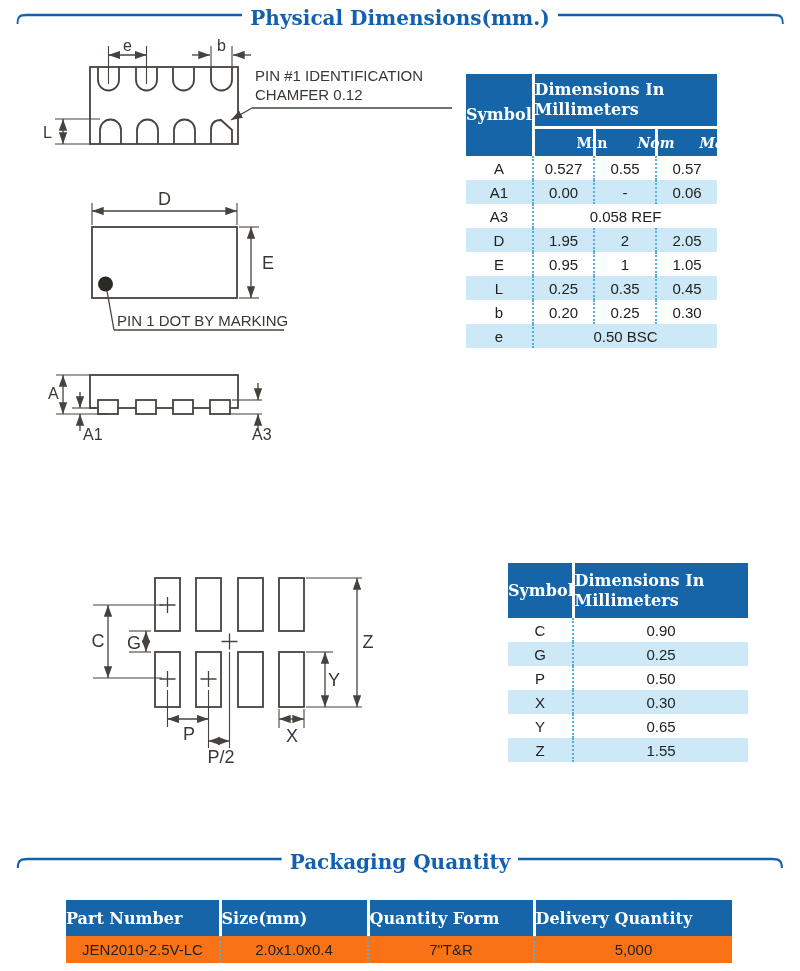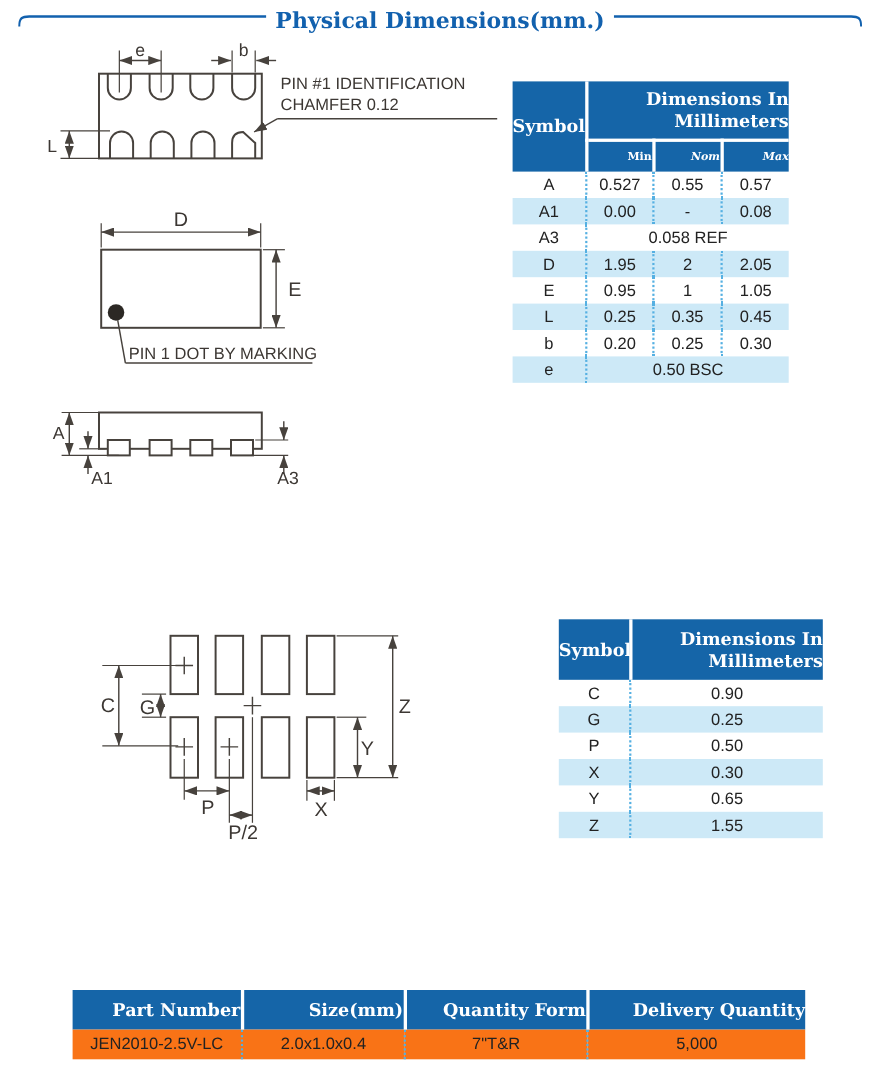--- a/index.html
+++ b/index.html
@@ -9,30 +9,30 @@
   
   .sec-head{position:absolute;left:0;right:0;display:flex;align-items:center;
             padding:0 16px;gap:8px;height:28px;}
   .sec-head svg{flex:1;height:13px;display:block;}
   .sec-title{color:#1261ae;font-family:"DejaVu Serif",serif;font-weight:bold;
              font-size:20px;white-space:nowrap;line-height:28px;}
 
   
   table{border-collapse:collapse;table-layout:fixed;position:absolute;}
   th{background:#1565a8;color:#ffffff;font-family:"DejaVu Serif",serif;
-     font-weight:bold;text-align:right;vertical-align:middle;padding:0;}
+     font-weight:bold;text-align:left;vertical-align:middle;padding:0;}
   td{text-align:center;vertical-align:middle;color:#222;font-size:15px;padding:0;
      font-family:"Liberation Sans",sans-serif;}
   tbody tr:nth-child(even){background:#cde9f7;}
   tbody td + td{border-left:2px dotted #55b0e2;}
 
   
   .t-dims{left:466px;top:74px;width:251px;}
   .t-dims th{font-size:16px;}
-  .t-dims .row-sub th{font-size:10px;height:27px;}
+  .t-dims .row-sub th{font-size:14px;height:27px;padding-left:42px;}
   .t-dims .row-grp th{height:52px;line-height:1.25;}
   .t-dims th.sym{border-right:3px solid #fff;}
   .t-dims th.grp{border-bottom:3px solid #fff;}
   .t-dims .row-sub th + th{border-left:3px solid #fff;font-style:italic;}
   .t-dims tbody td{height:24px;}
 
   
   .t-land{left:508px;top:563px;width:240px;}
   .t-land th{font-size:16px;height:55px;line-height:1.25;}
   .t-land th + th{border-left:3px solid #fff;}
@@ -173,21 +173,21 @@
       <tr>
         <td>A</td>
         <td>0.527</td>
         <td>0.55</td>
         <td>0.57</td>
       </tr>
       <tr>
         <td>A1</td>
         <td>0.00</td>
         <td>-</td>
-        <td>0.08</td>
+        <td>0.06</td>
       </tr>
       <tr>
         <td>A3</td>
         <td colspan="3">0.058 REF</td>
       </tr>
       <tr>
         <td>D</td>
         <td>1.95</td>
         <td>2</td>
         <td>2.05</td>
@@ -308,20 +308,29 @@
         <td>Y</td>
         <td>0.65</td>
       </tr>
       <tr>
         <td>Z</td>
         <td>1.55</td>
       </tr>
     </tbody>
   </table>
 
+  <div class="sec-head" style="top:848px">
+    <svg viewBox="0 0 300 13" preserveAspectRatio="none">
+      <path d="M2,12 C2,4.5 5,3 14,3 L300,3" fill="none" stroke="#1261ae" stroke-width="2.4"></path>
+    </svg>
+    <span class="sec-title">Packaging Quantity</span>
+    <svg viewBox="0 0 300 13" preserveAspectRatio="none">
+      <path d="M0,3 L286,3 C295,3 298,4.5 298,12" fill="none" stroke="#1261ae" stroke-width="2.4"></path>
+    </svg>
+  </div>
 
   <table class="t-pack">
     <colgroup>
         <col style="width:154px">
         <col style="width:148px">
         <col style="width:166px">
         <col style="width:198px">
       </colgroup>
     <thead>
       <tr>

